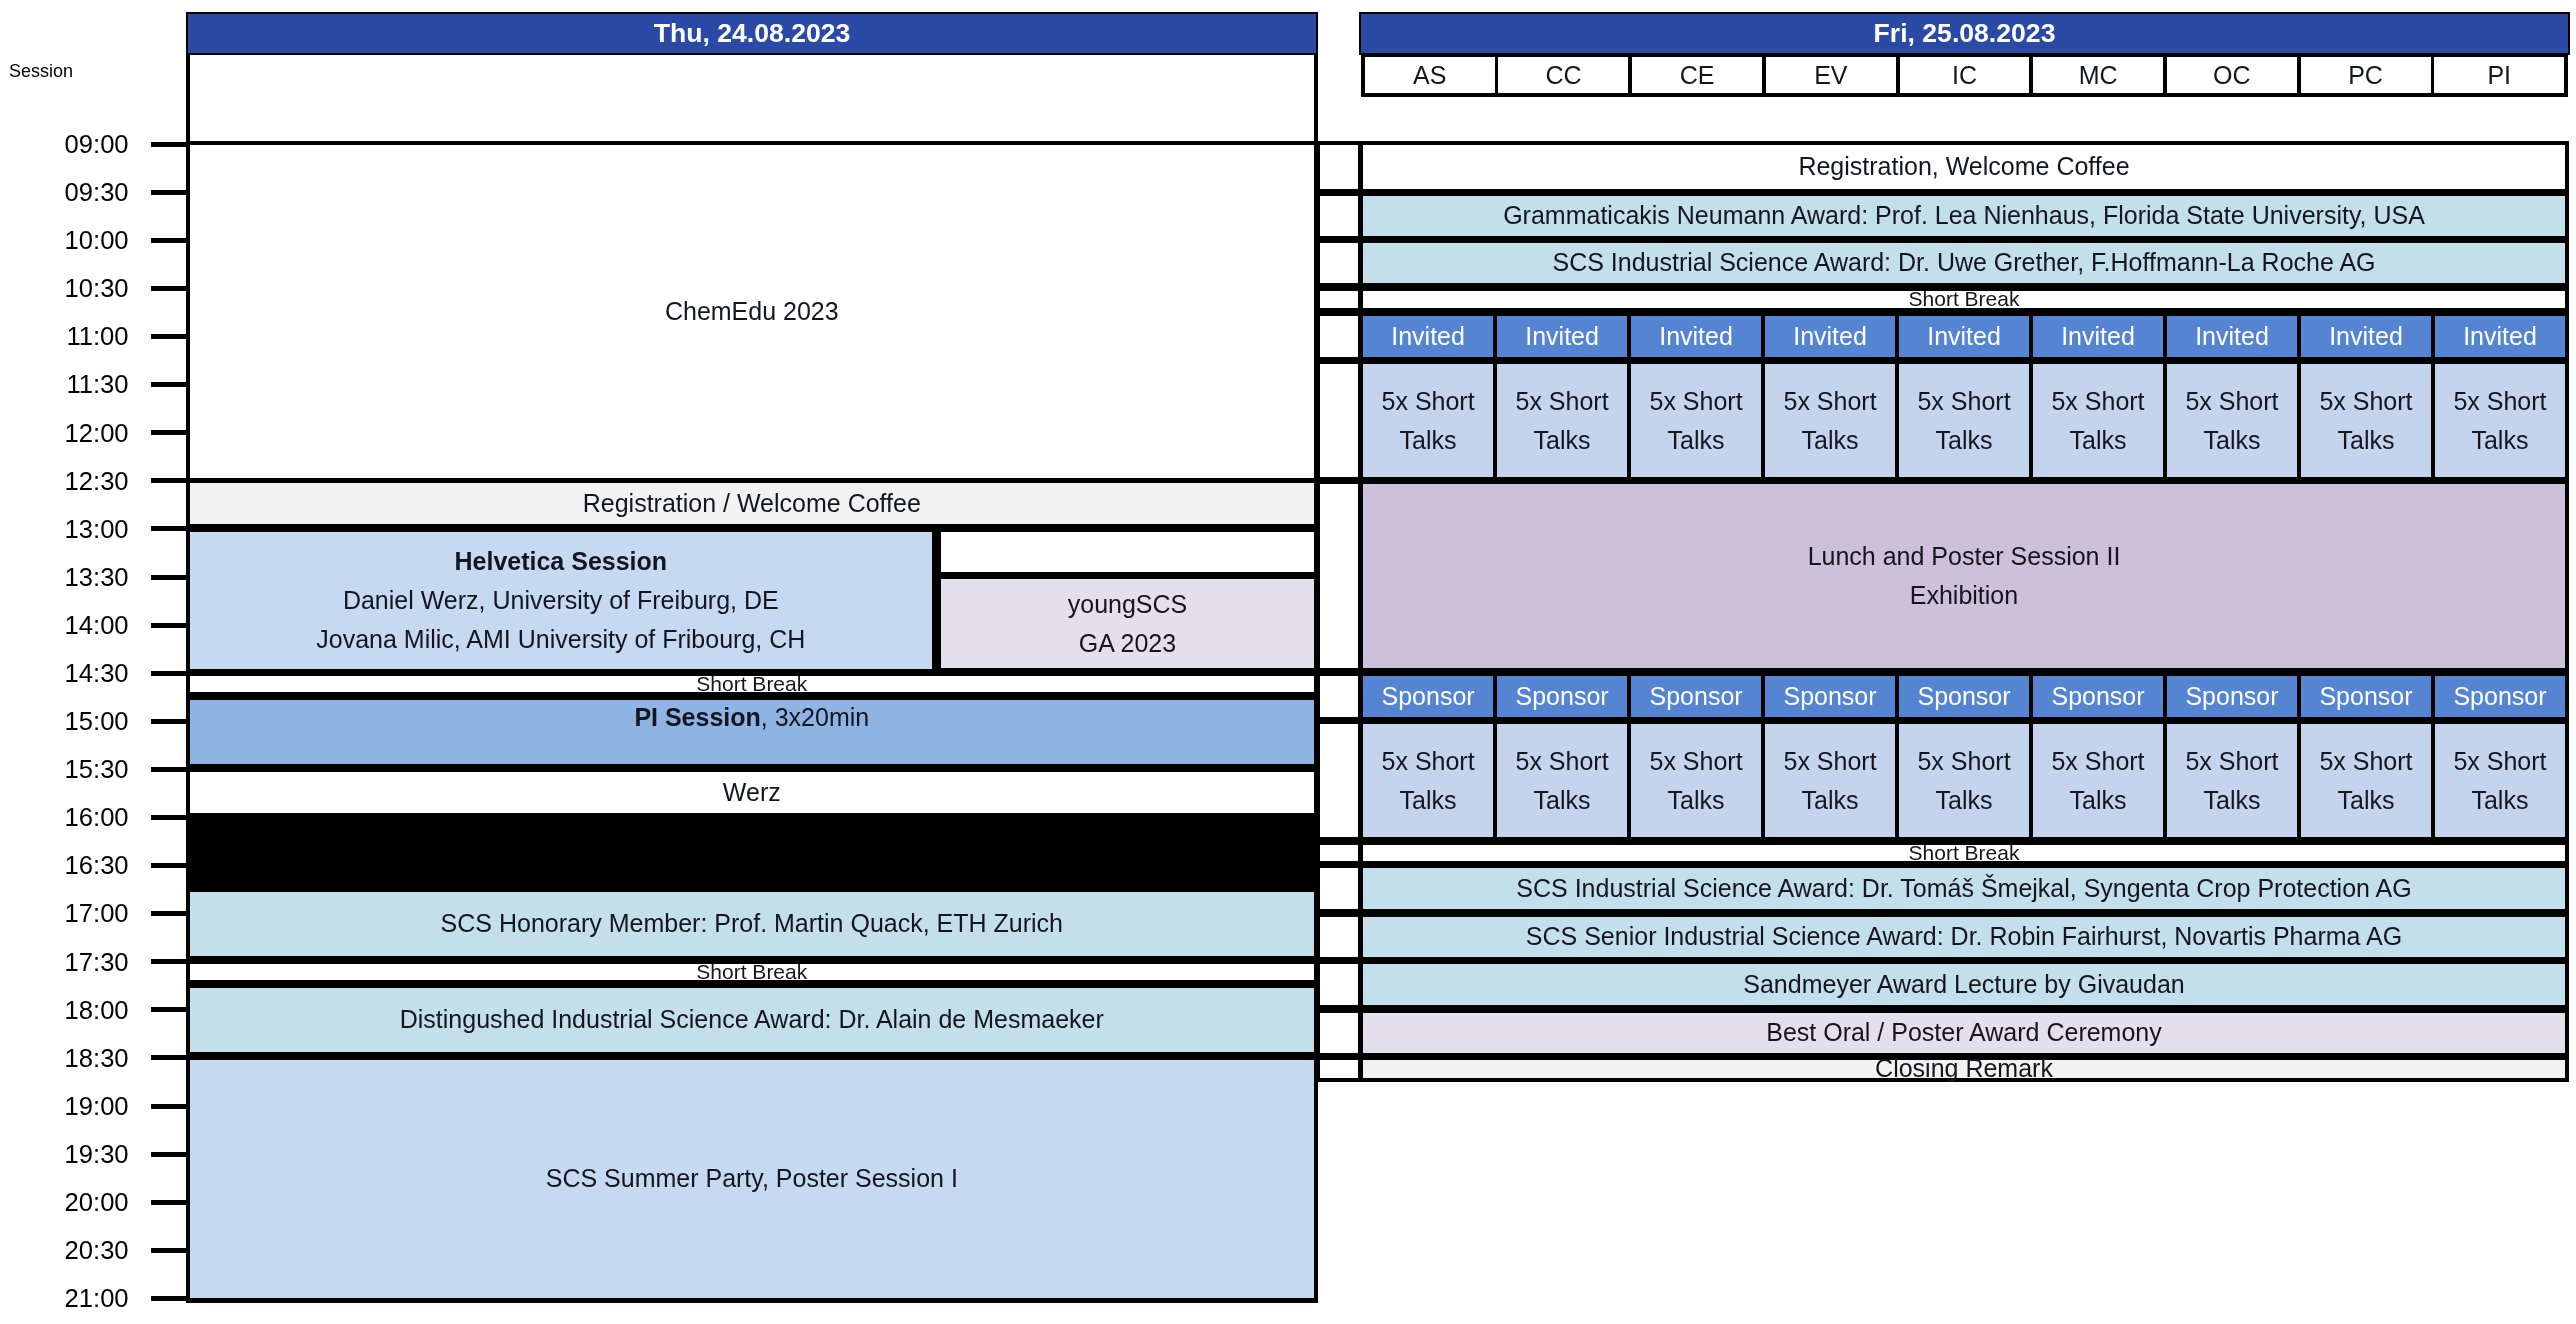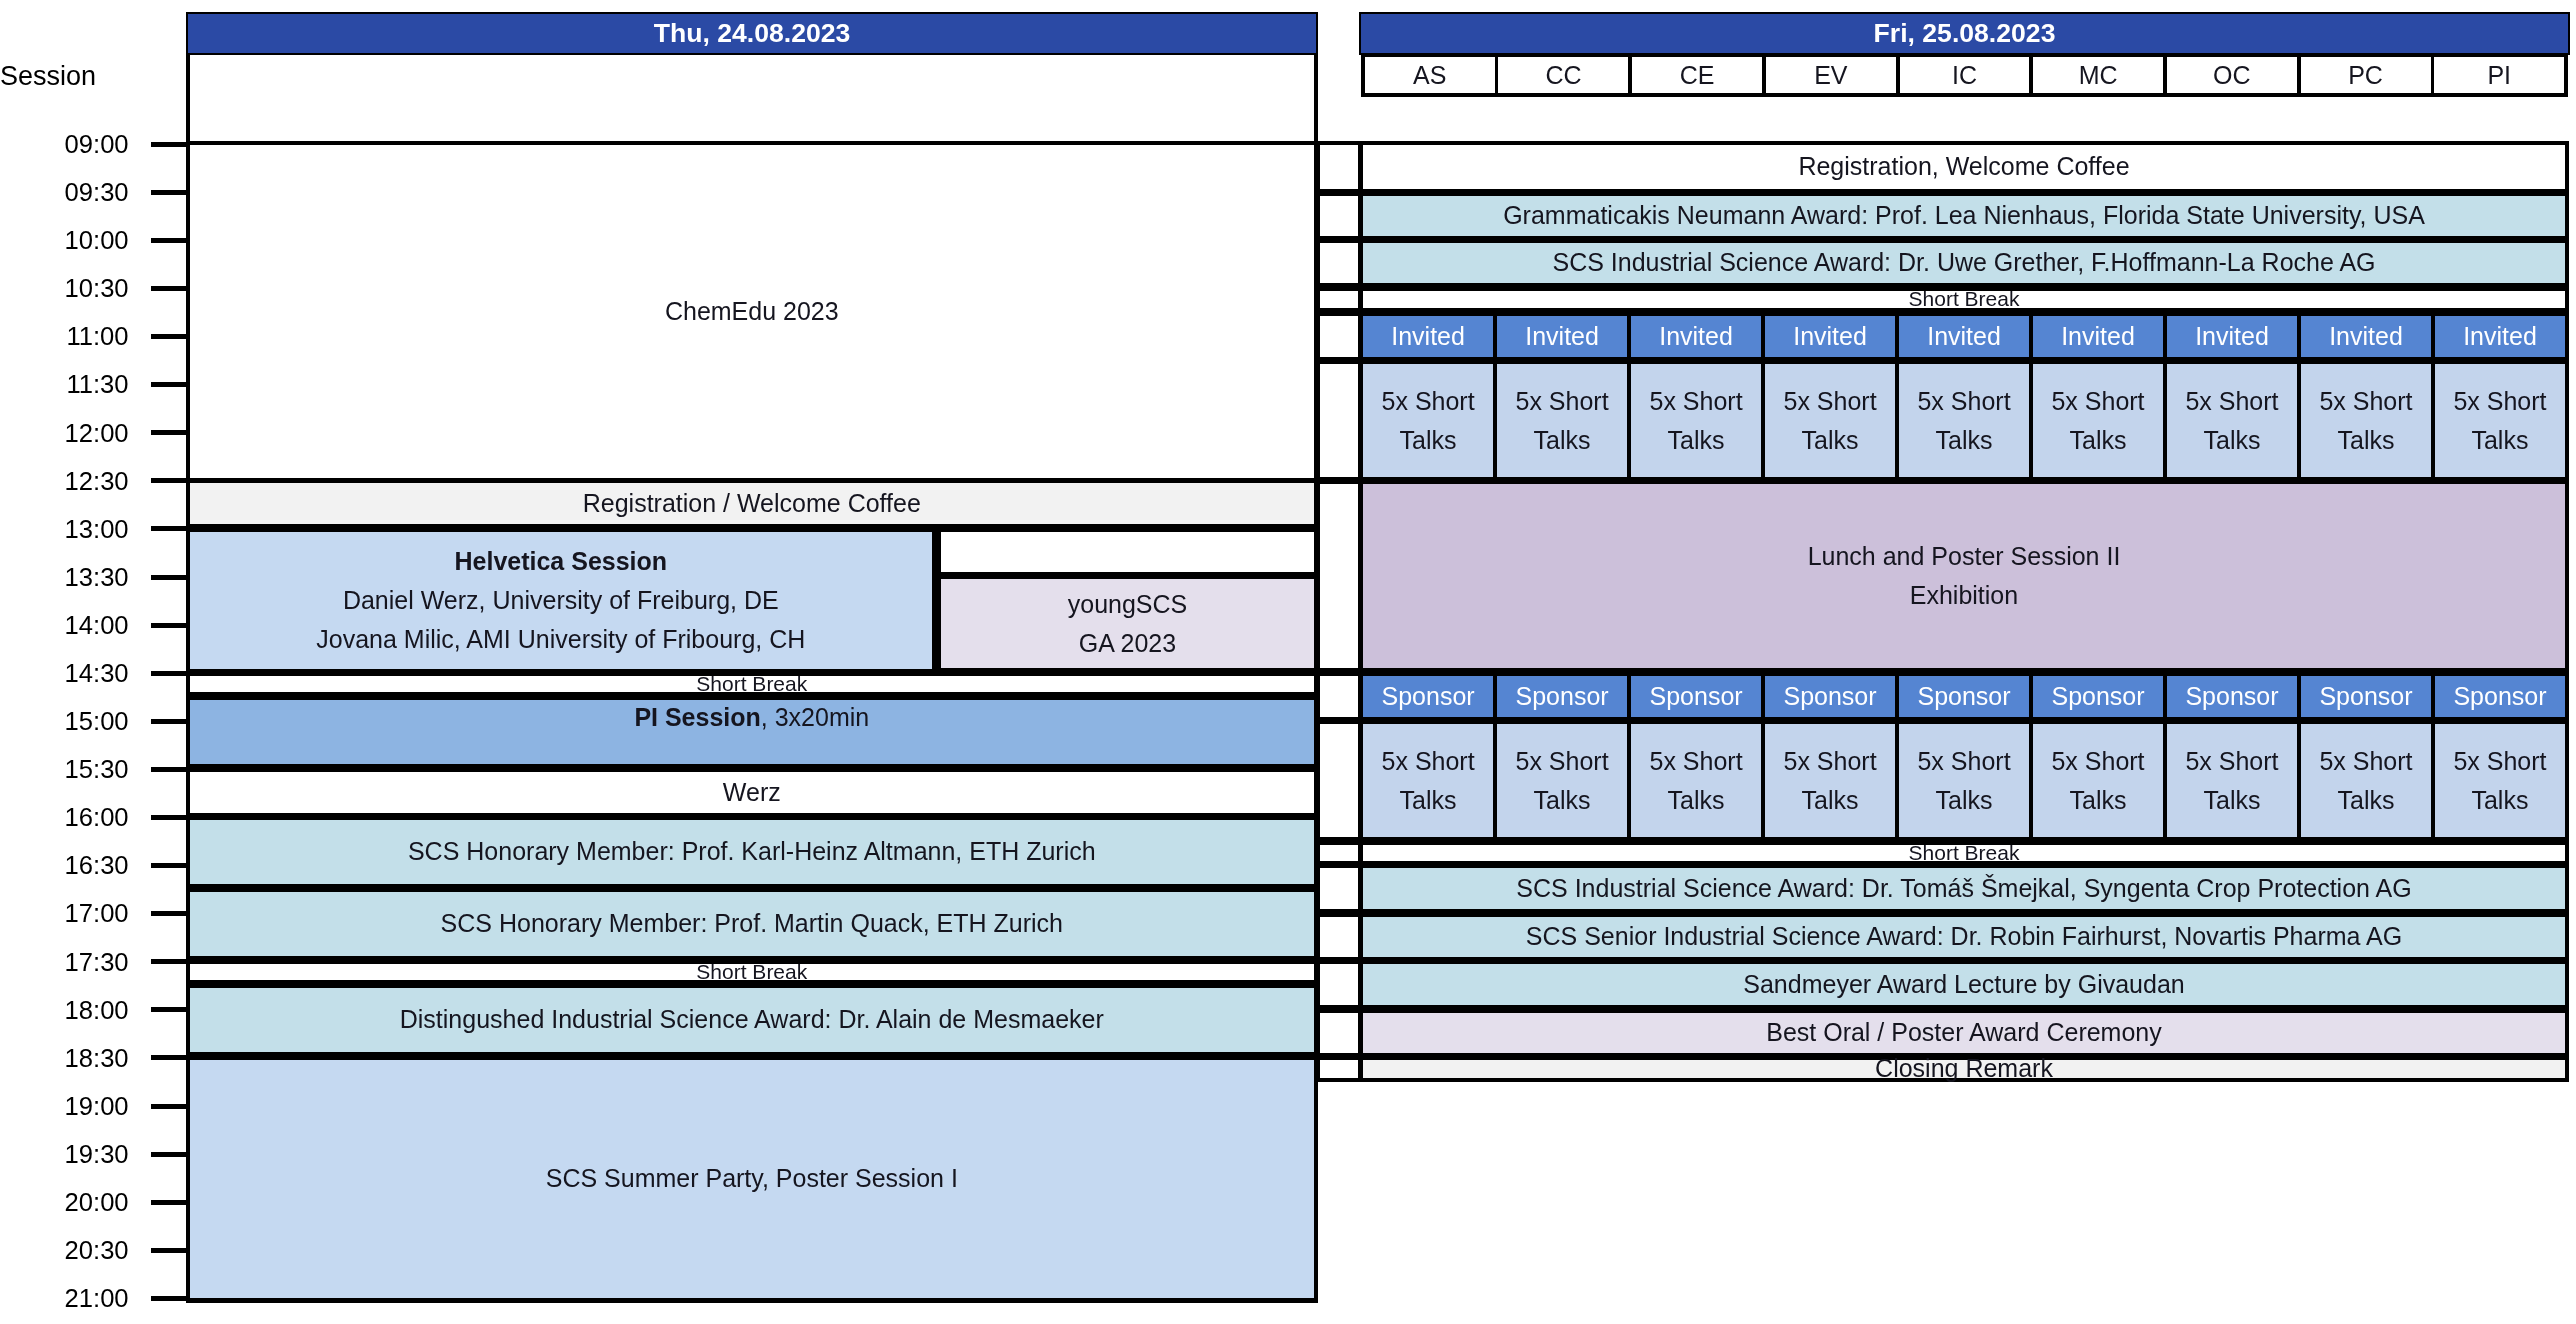--- a/index.html
+++ b/index.html
@@ -20,21 +20,21 @@
   .bg-blue{background:var(--session_blue);color:var(--text_white);}
   .bg-pi{background:var(--medium_blue);}
   .bg-purple{background:var(--purple);}
   .bg-lav{background:var(--lavender);}
   .small{font-size:21px;}
   .ml{line-height:1.55;}
   .bold{font-weight:bold;}
   .time-label{position:absolute;left:7.6px;width:121px;height:32px;line-height:32px;
               text-align:right;font-size:25.6px;color:#000;}
   .time-tick{position:absolute;left:151px;width:36px;height:4.7px;background:#000;}
-  #session-label{position:absolute;left:0;top:61px;font-size:27px;color:#000;}
+  #session-label{position:absolute;left:9px;top:61px;font-size:18px;color:#000;}
   #fri-subheader{position:absolute;left:1361px;top:53px;width:1207px;height:44px;
                  background:var(--border_black);display:flex;gap:3.8px;padding:3.8px;box-sizing:border-box;}
   .subheader-cell{flex:1;background:#fff;display:flex;align-items:center;justify-content:center;font-size:25px;}
   .track-row{position:absolute;left:47px;width:1202px;display:flex;gap:3.8px;}
   .track-cell{flex:1;display:flex;align-items:center;justify-content:center;text-align:center;
               font-size:25px;box-sizing:border-box;}
   .pi-inner{position:absolute;inset:0;display:flex;flex-direction:column;gap:40px;}
   .pi-title{height:32px;display:flex;align-items:center;justify-content:center;font-size:25px;padding-top:1.9px;}
   .pi-sessions{flex:1;display:flex;}
   .pi-sessions>div{flex:1;display:flex;align-items:center;justify-content:center;font-size:25px;
@@ -150,23 +150,20 @@
         <div class="pi-sessions">
           <div>Session I</div>
           <div>Session II</div>
           <div>Session III</div>
         </div>
       </div>
     </div>
     <div class="cell bg-white" style="left:3.8px;top:631px;width:1124px;height:41px;">
         <span>Werz</span>
       </div>
-    <div class="cell bg-teal" style="left:3.8px;top:679px;width:1124px;height:64px;">
-        <span>SCS Honorary Member: Prof. Karl-Heinz Altmann, ETH Zurich</span>
-      </div>
     <div class="cell bg-teal" style="left:3.8px;top:751px;width:1124px;height:64px;">
         <span>SCS Honorary Member: Prof. Martin Quack, ETH Zurich</span>
       </div>
     <div class="cell bg-white small" style="left:3.8px;top:823px;width:1124px;height:16px;">
         <span>Short Break</span>
       </div>
     <div class="cell bg-teal" style="left:3.8px;top:847px;width:1124px;height:64px;">
         <span>Distingushed Industrial Science Award: Dr. Alain de Mesmaeker</span>
       </div>
     <div class="cell bg-paleblue" style="left:3.8px;top:919px;width:1124px;height:238px;">

